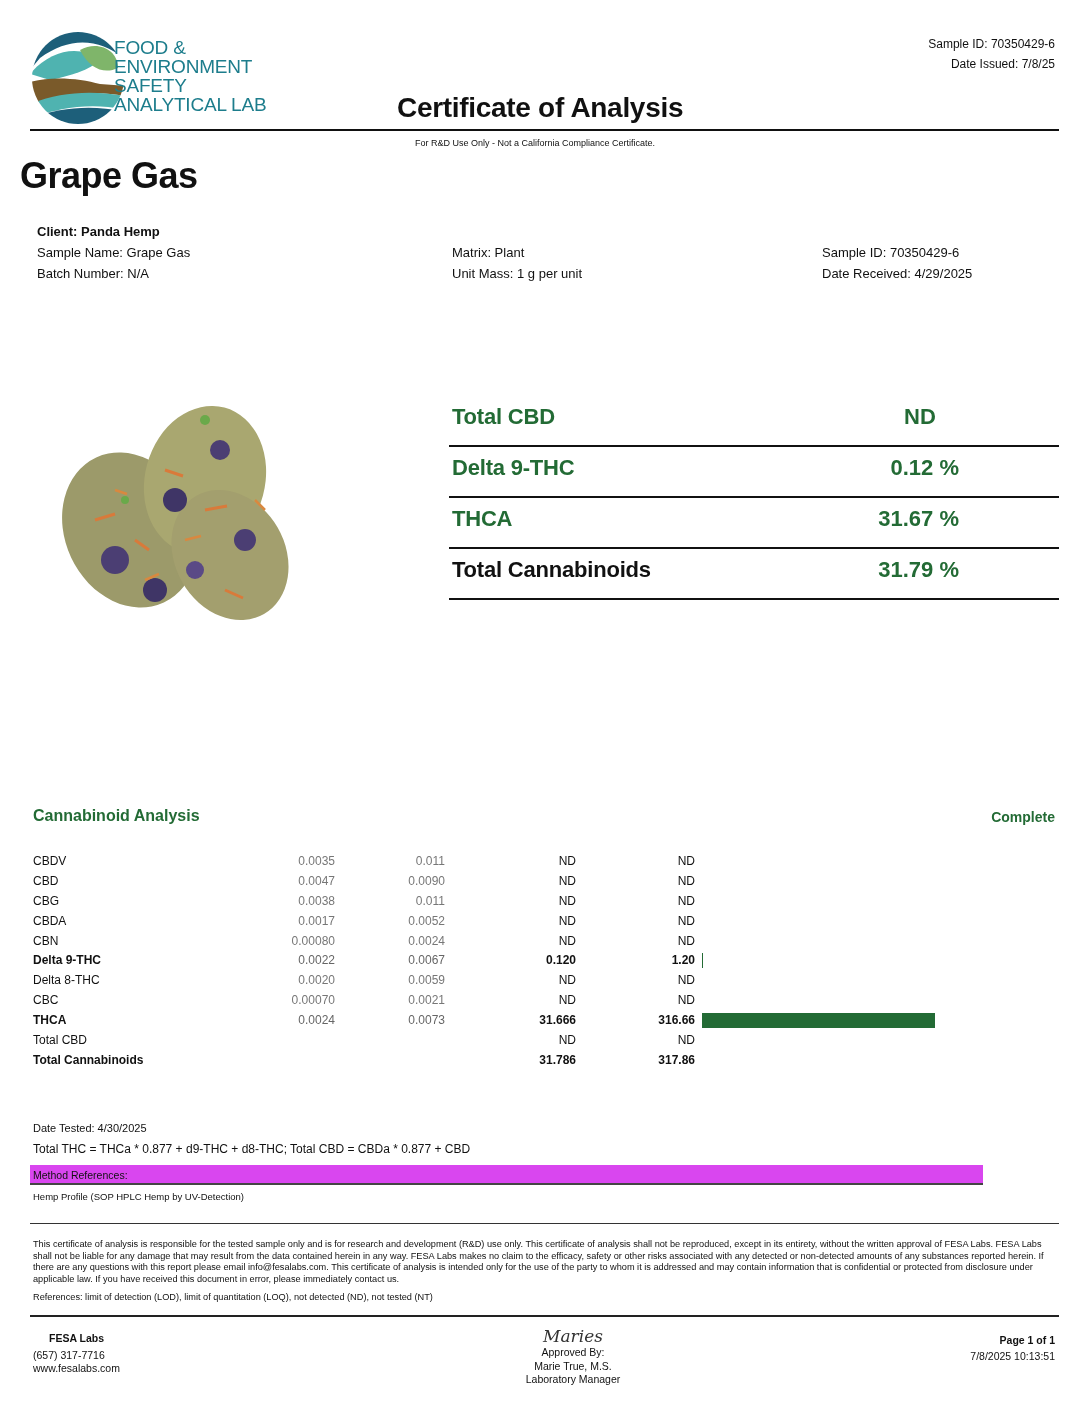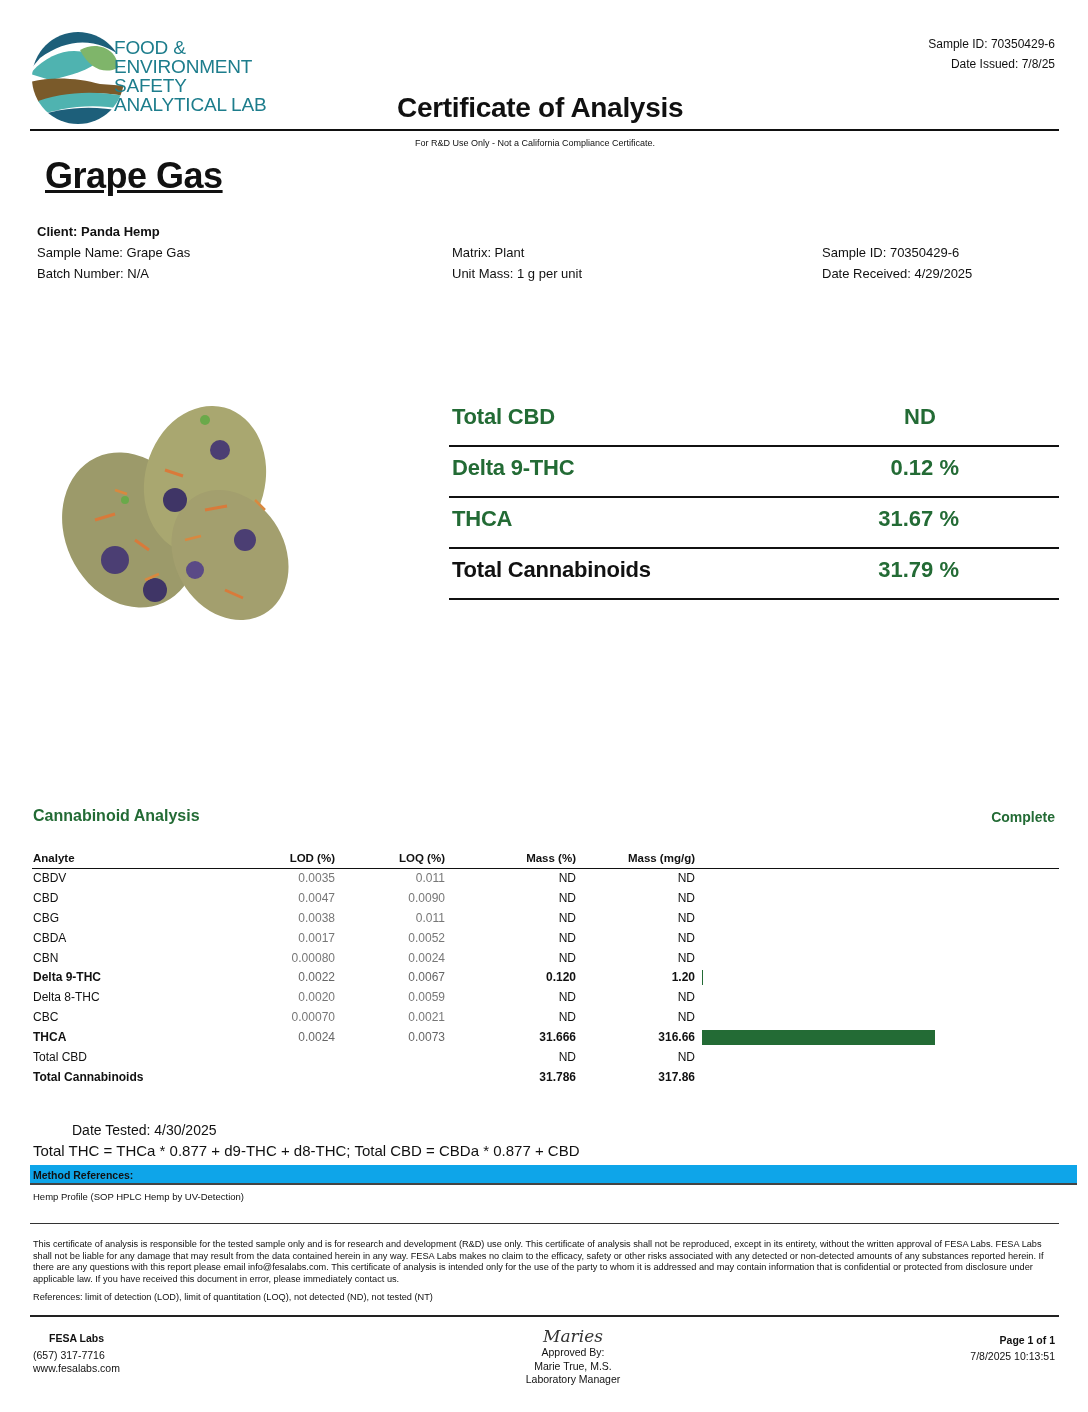--- a/index.html
+++ b/index.html
@@ -9,21 +9,21 @@
 
   
   .logo { left: 30px; top: 30px; width: 270px; height: 96px; }
   .logo-text { position: absolute; left: 84px; top: 8px; color: #1d7d8c; font-size: 19px; line-height: 19px; letter-spacing: -0.2px; font-weight: normal; }
   .logo-text div { white-space: nowrap; }
   .hdr-meta { right: 33px; top: 34px; text-align: right; font-size: 12px; line-height: 20px; color: #111; }
   .doc-title { left: 397px; top: 92px; font-size: 28px; font-weight: bold; letter-spacing: -0.3px; }
   .hdr-rule { left: 30px; top: 129px; width: 1029px; height: 2px; background: #111; }
   .rd-note { left: 415px; top: 138px; font-size: 9px; color: #111; }
 
-  .sample-name { left: 45px; top: 155px; font-size: 36px; font-weight: bold; letter-spacing: -0.5px; text-decoration: underline; }
+  .sample-name { left: 20px; top: 155px; font-size: 36px; font-weight: bold; letter-spacing: -0.5px; }
 
   .info { font-size: 13px; line-height: 21px; }
   .info .bold { font-weight: bold; }
   .info-left { left: 37px; top: 221px; }
   .info-mid { left: 452px; top: 242px; }
   .info-right { left: 822px; top: 242px; }
 
   
   .bud-img { left: 55px; top: 390px; width: 250px; height: 245px; }
 
@@ -46,23 +46,23 @@
   .c-name { left: 1px; }
   .c-lod { right: 724px; color: #777; }
   .c-loq { right: 614px; color: #777; }
   .c-mass { right: 483px; }
   .c-mg { right: 364px; }
   .tbl-row.bold .c-name, .tbl-row.bold .c-mass, .tbl-row.bold .c-mg { font-weight: bold; }
   .tbl-row.bold .c-lod, .tbl-row.bold .c-loq { font-weight: normal; color: #666; }
   .tbl-head .cell { top: 0px; color: #111; }
   .bar { position: absolute; left: 670px; top: 2px; height: 15px; background: #236b35; }
 
-  .date-tested { left: 33px; top: 1122px; font-size: 14px; margin-left: 39px; }
-  .formula { left: 33px; top: 1142px; font-size: 15px; }
-  .method-hdr { left: 30px; top: 1165px; width: 1047px; height: 20px; background: #0ea5e9; border-bottom: 2px solid #444; font-size: 10.5px; font-weight: bold; padding: 4px 0 0 3px; }
+  .date-tested { left: 33px; top: 1122px; font-size: 11px; }
+  .formula { left: 33px; top: 1142px; font-size: 12px; }
+  .method-hdr { left: 30px; top: 1165px; width: 953px; height: 20px; background: #d946ef; border-bottom: 2px solid #444; font-size: 10.5px; font-weight: normal; padding: 4px 0 0 3px; }
   .method-ref { left: 33px; top: 1191px; font-size: 9.5px; }
 
   .disc-rule { left: 30px; top: 1223px; width: 1029px; height: 1px; background: #333; }
   .disclaimer { left: 33px; top: 1239px; width: 1026px; font-size: 9.2px; line-height: 11.6px; color: #111; }
   .refs { left: 33px; top: 1292px; font-size: 9.2px; }
   .refs b { font-weight: normal; }
 
   .foot-rule { left: 30px; top: 1315px; width: 1029px; height: 2px; background: #222; }
   .foot-left { left: 33px; top: 1332px; font-size: 10.5px; line-height: 13.5px; }
   .foot-left .bold { font-weight: bold; padding-left: 16px; }
@@ -158,27 +158,20 @@
   <div class="sum-row">
     <span class="lbl black">Total Cannabinoids</span>
     <span class="val">31.79 %</span>
   </div>
 </div>
 
 <div class="abs ca-title">Cannabinoid Analysis</div>
 <div class="abs ca-status">Complete</div>
 
 <div class="abs tbl">
-  <div class="tbl-head">
-    <span class="cell c-name">Analyte</span>
-    <span class="cell c-lod" style="color:#111">LOD (%)</span>
-    <span class="cell c-loq" style="color:#111">LOQ (%)</span>
-    <span class="cell c-mass">Mass (%)</span>
-    <span class="cell c-mg">Mass (mg/g)</span>
-  </div>
   <div id="tbl-body">
       <div class="tbl-row">
         <span class="cell c-name">CBDV</span>
         <span class="cell c-lod">0.0035</span>
         <span class="cell c-loq">0.011</span>
         <span class="cell c-mass">ND</span>
         <span class="cell c-mg">ND</span>
       </div>
       <div class="tbl-row">
         <span class="cell c-name">CBD</span>

